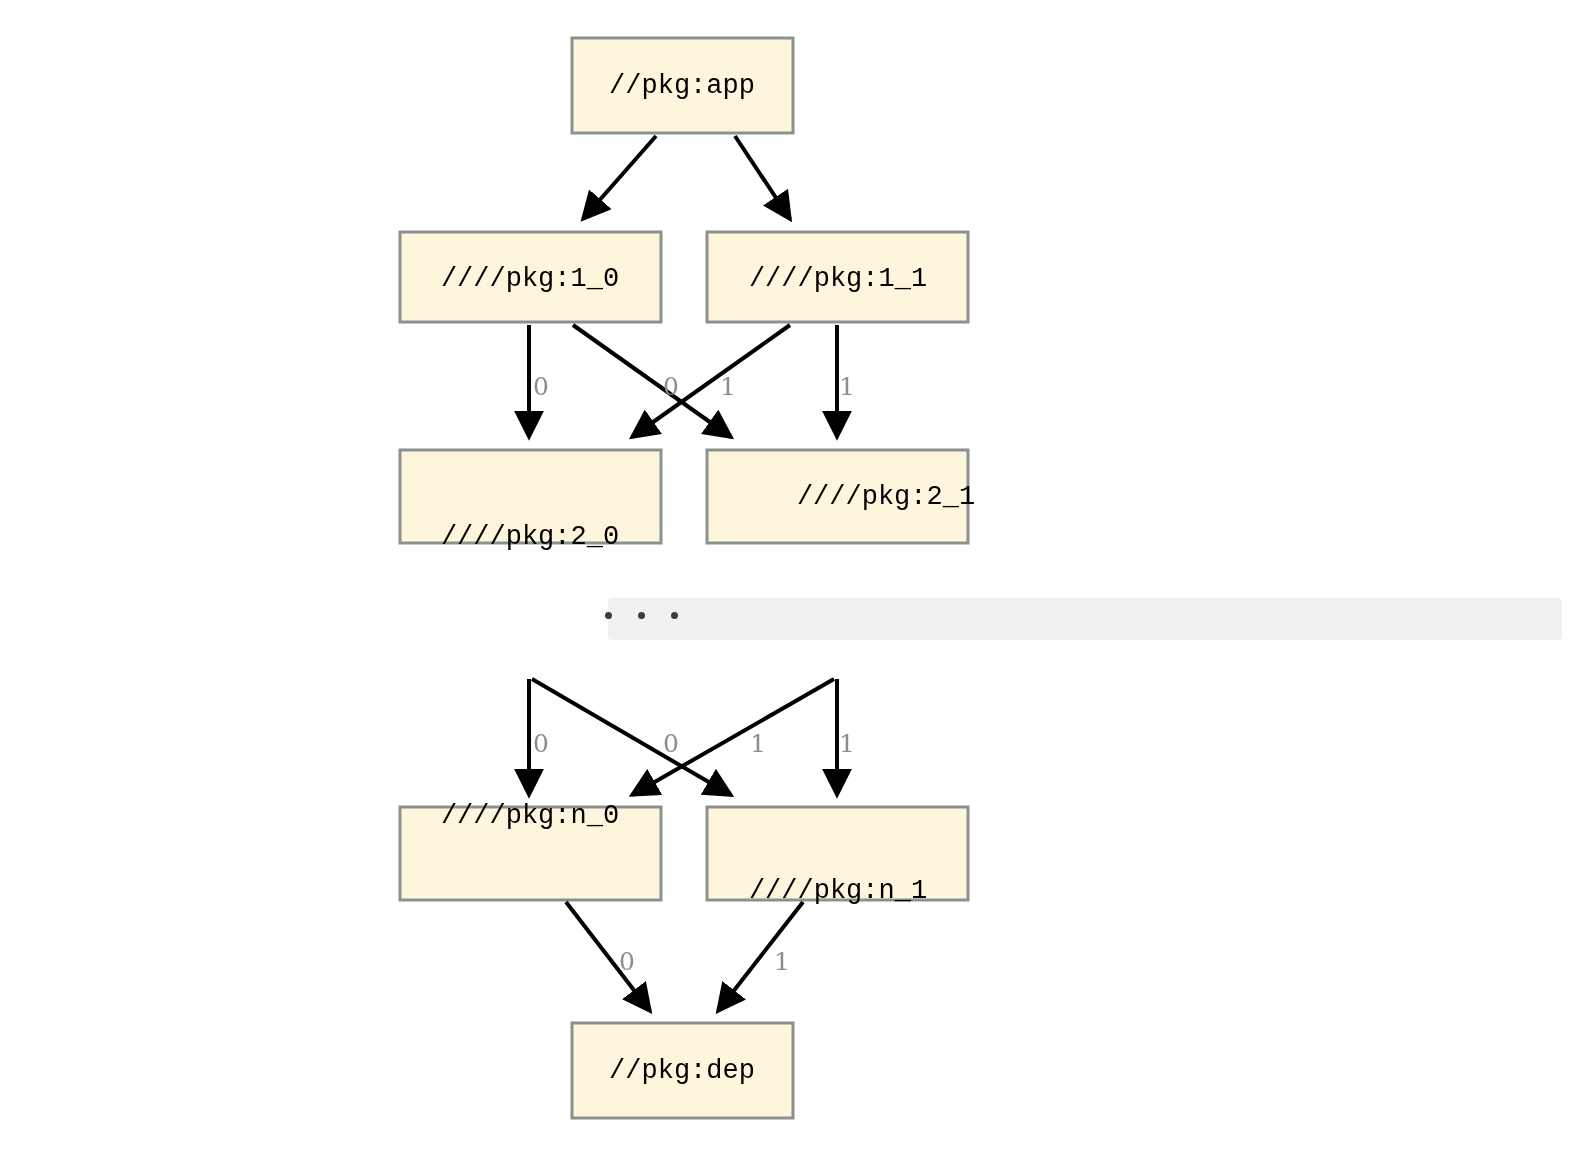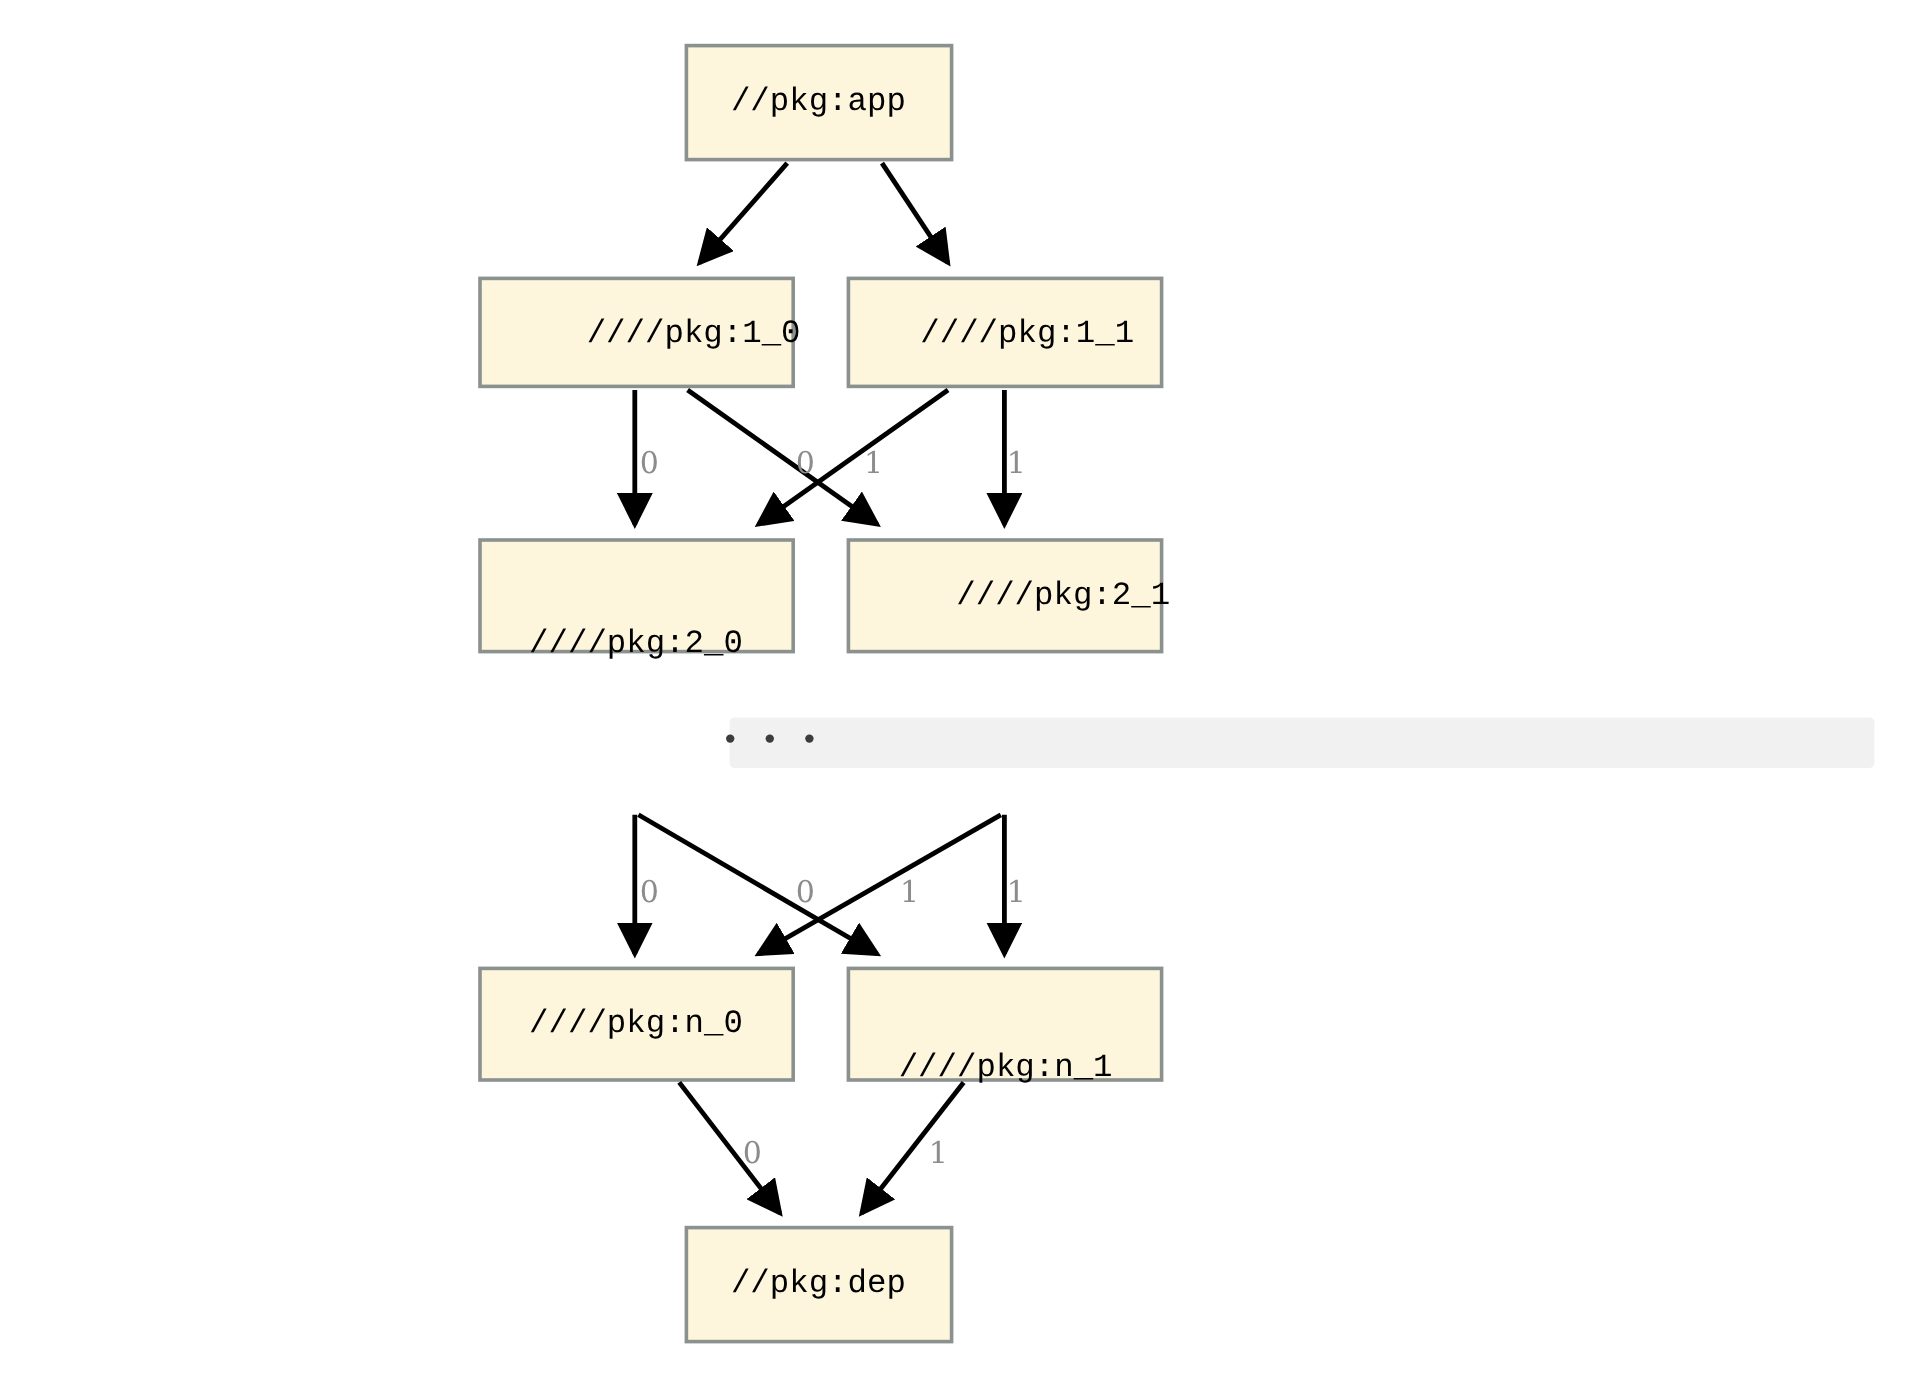--- a/index.html
+++ b/index.html
@@ -121,25 +121,25 @@
 </svg>
 
 <div class="ellipsis-band"></div>
 <div class="ellipsis-dots">
   <span class="dot"></span>
   <span class="dot"></span>
   <span class="dot"></span>
 </div>
 
 <div class="node-label" style="left:682px; top:86px;">//pkg:app</div>
-<div class="node-label" style="left:530px; top:279px;margin-left:48px;">////pkg:1_0</div>
-<div class="node-label" style="left:856px; top:279px;">////pkg:1_1</div>
+<div class="node-label" style="left:530px; top:279px;">////pkg:1_0</div>
+<div class="node-label" style="left:838px; top:279px;">////pkg:1_1</div>
 <div class="node-label" style="left:530px; top:497px;margin-top:40px;">////pkg:2_0</div>
 <div class="node-label" style="left:886px; top:497px;text-align:center;">////pkg:2_1</div>
-<div class="node-label" style="left:530px; top:854px;">////pkg:n_0</div>
+<div class="node-label" style="left:530px; top:816px;">////pkg:n_0</div>
 <div class="node-label" style="left:838px; top:891px;">////pkg:n_1</div>
 <div class="node-label" style="left:682px; top:1071px;">//pkg:dep</div>
 
 <div class="edge-label" style="left:541px; top:386px;">0</div>
 <div class="edge-label" style="left:671px; top:386px;">0</div>
 <div class="edge-label" style="left:728px; top:386px;">1</div>
 <div class="edge-label" style="left:847px; top:386px;">1</div>
 
 <div class="edge-label" style="left:541px; top:743px;">0</div>
 <div class="edge-label" style="left:671px; top:743px;">0</div>

